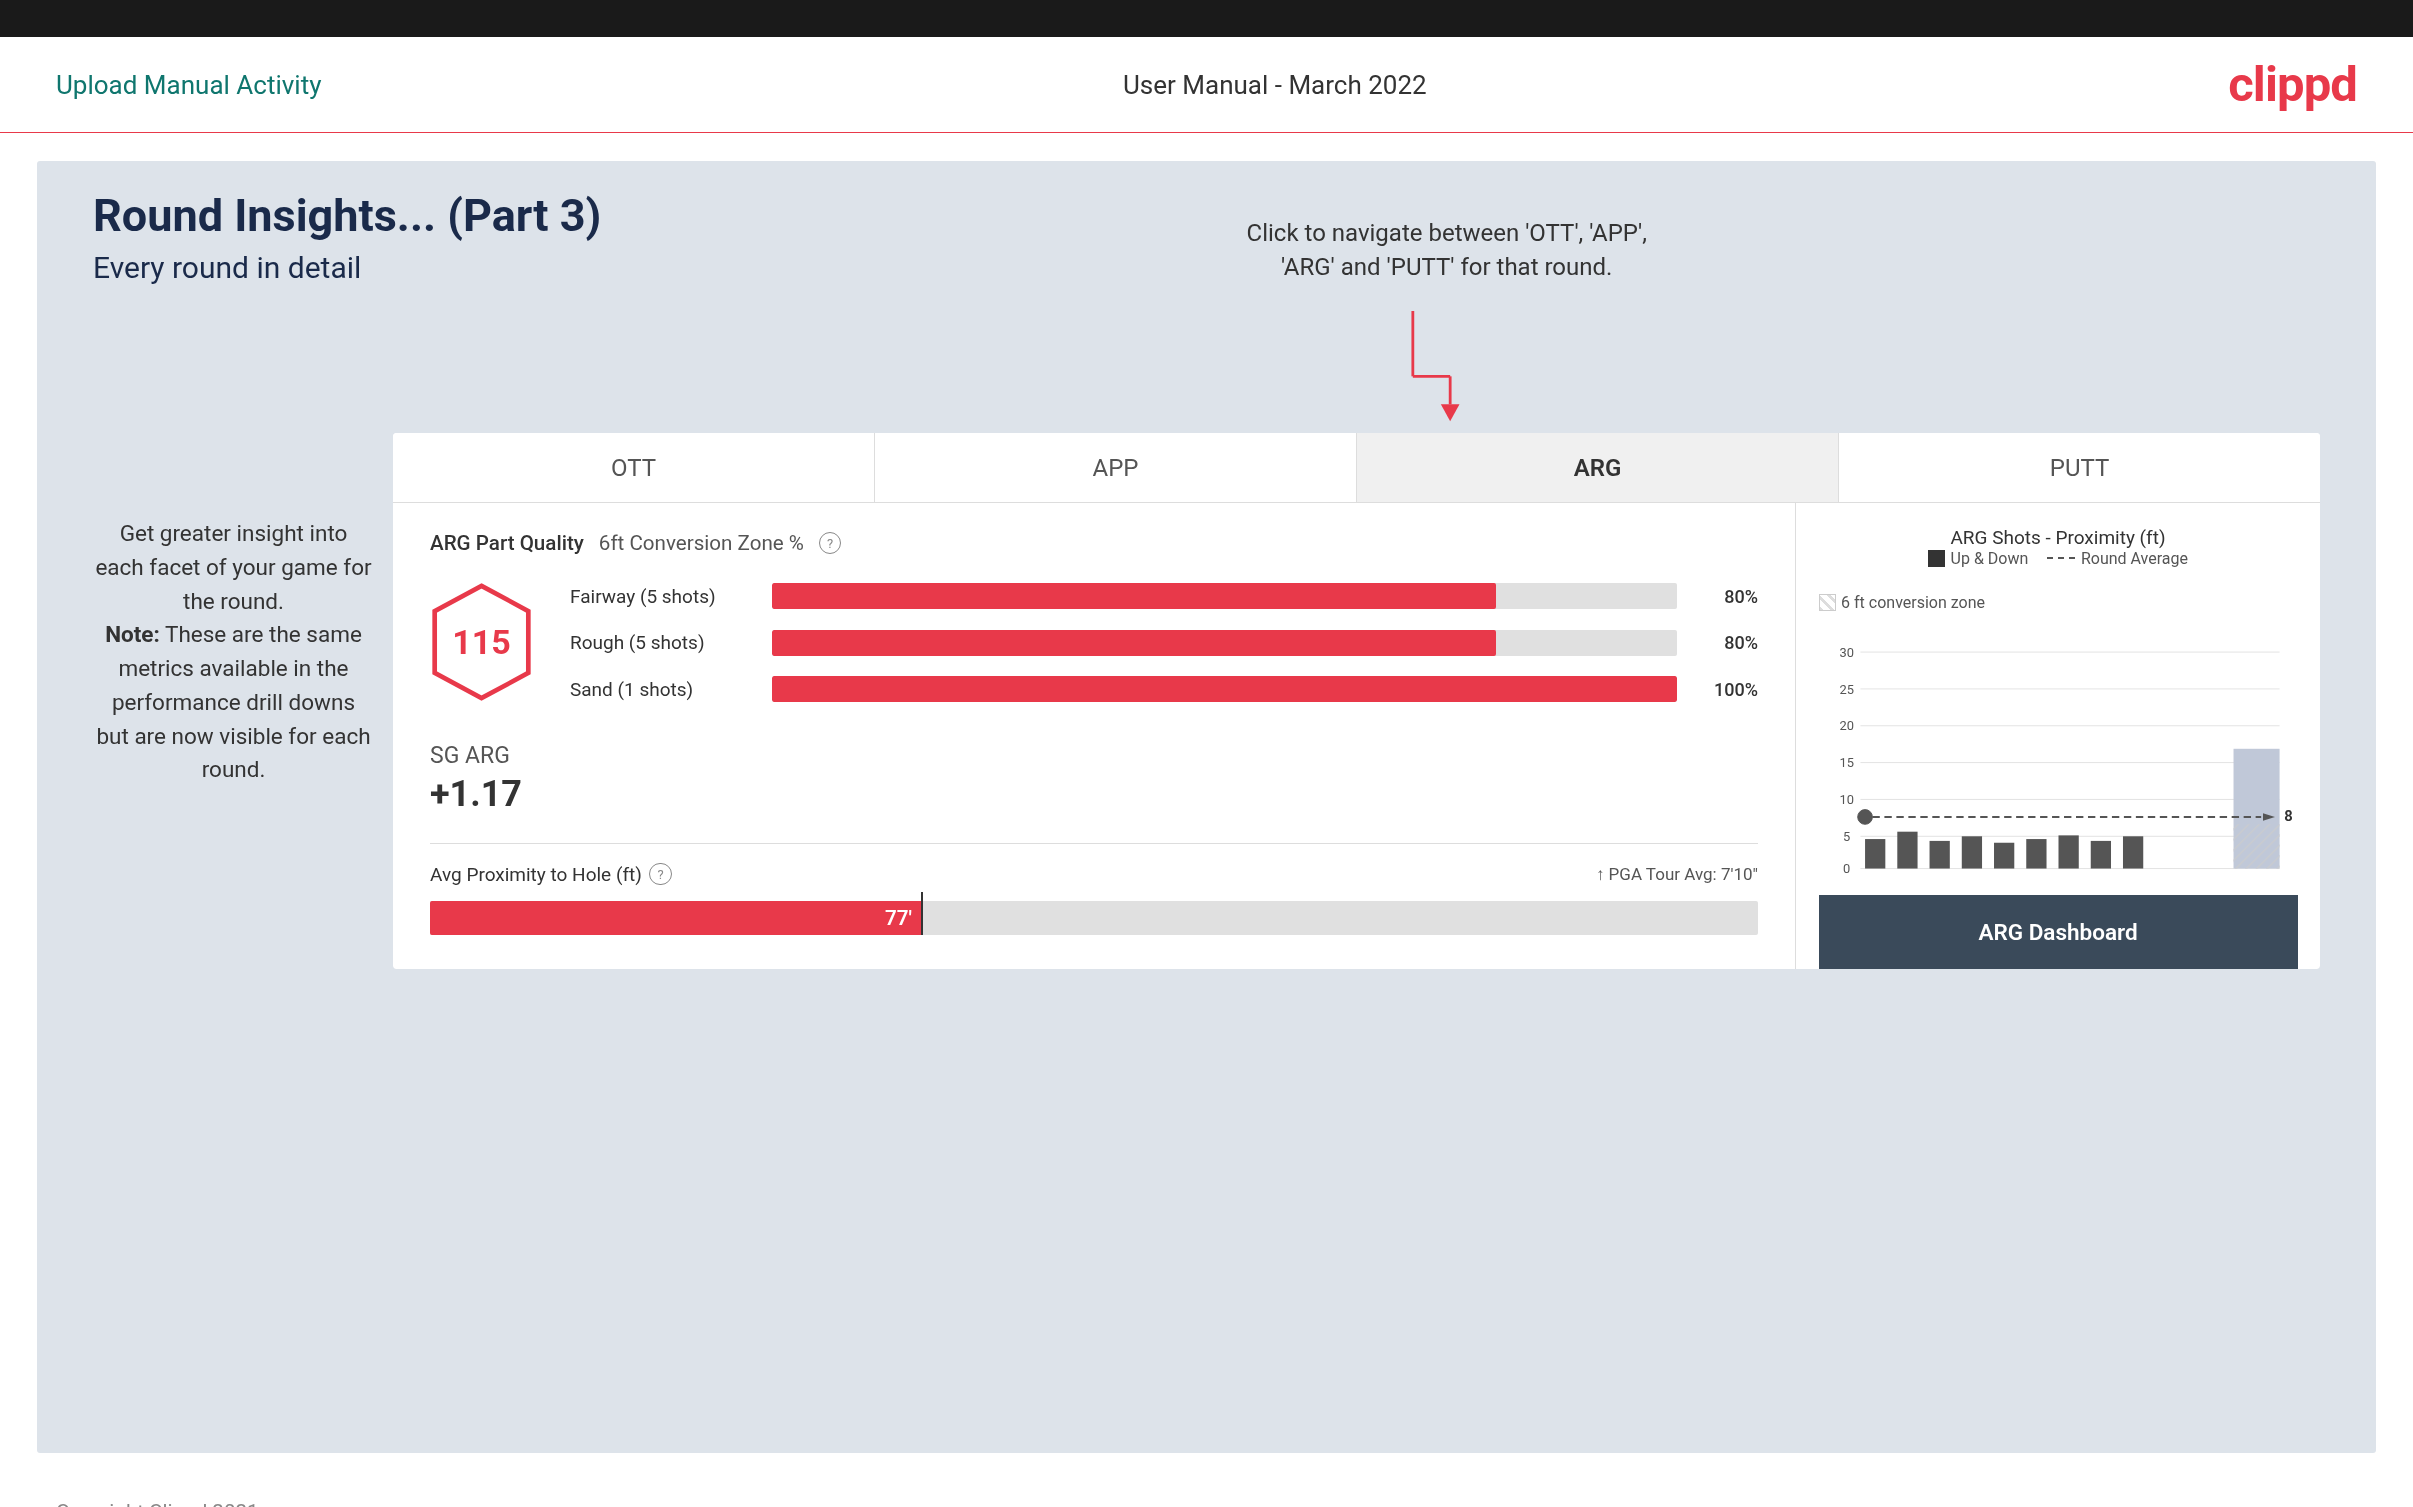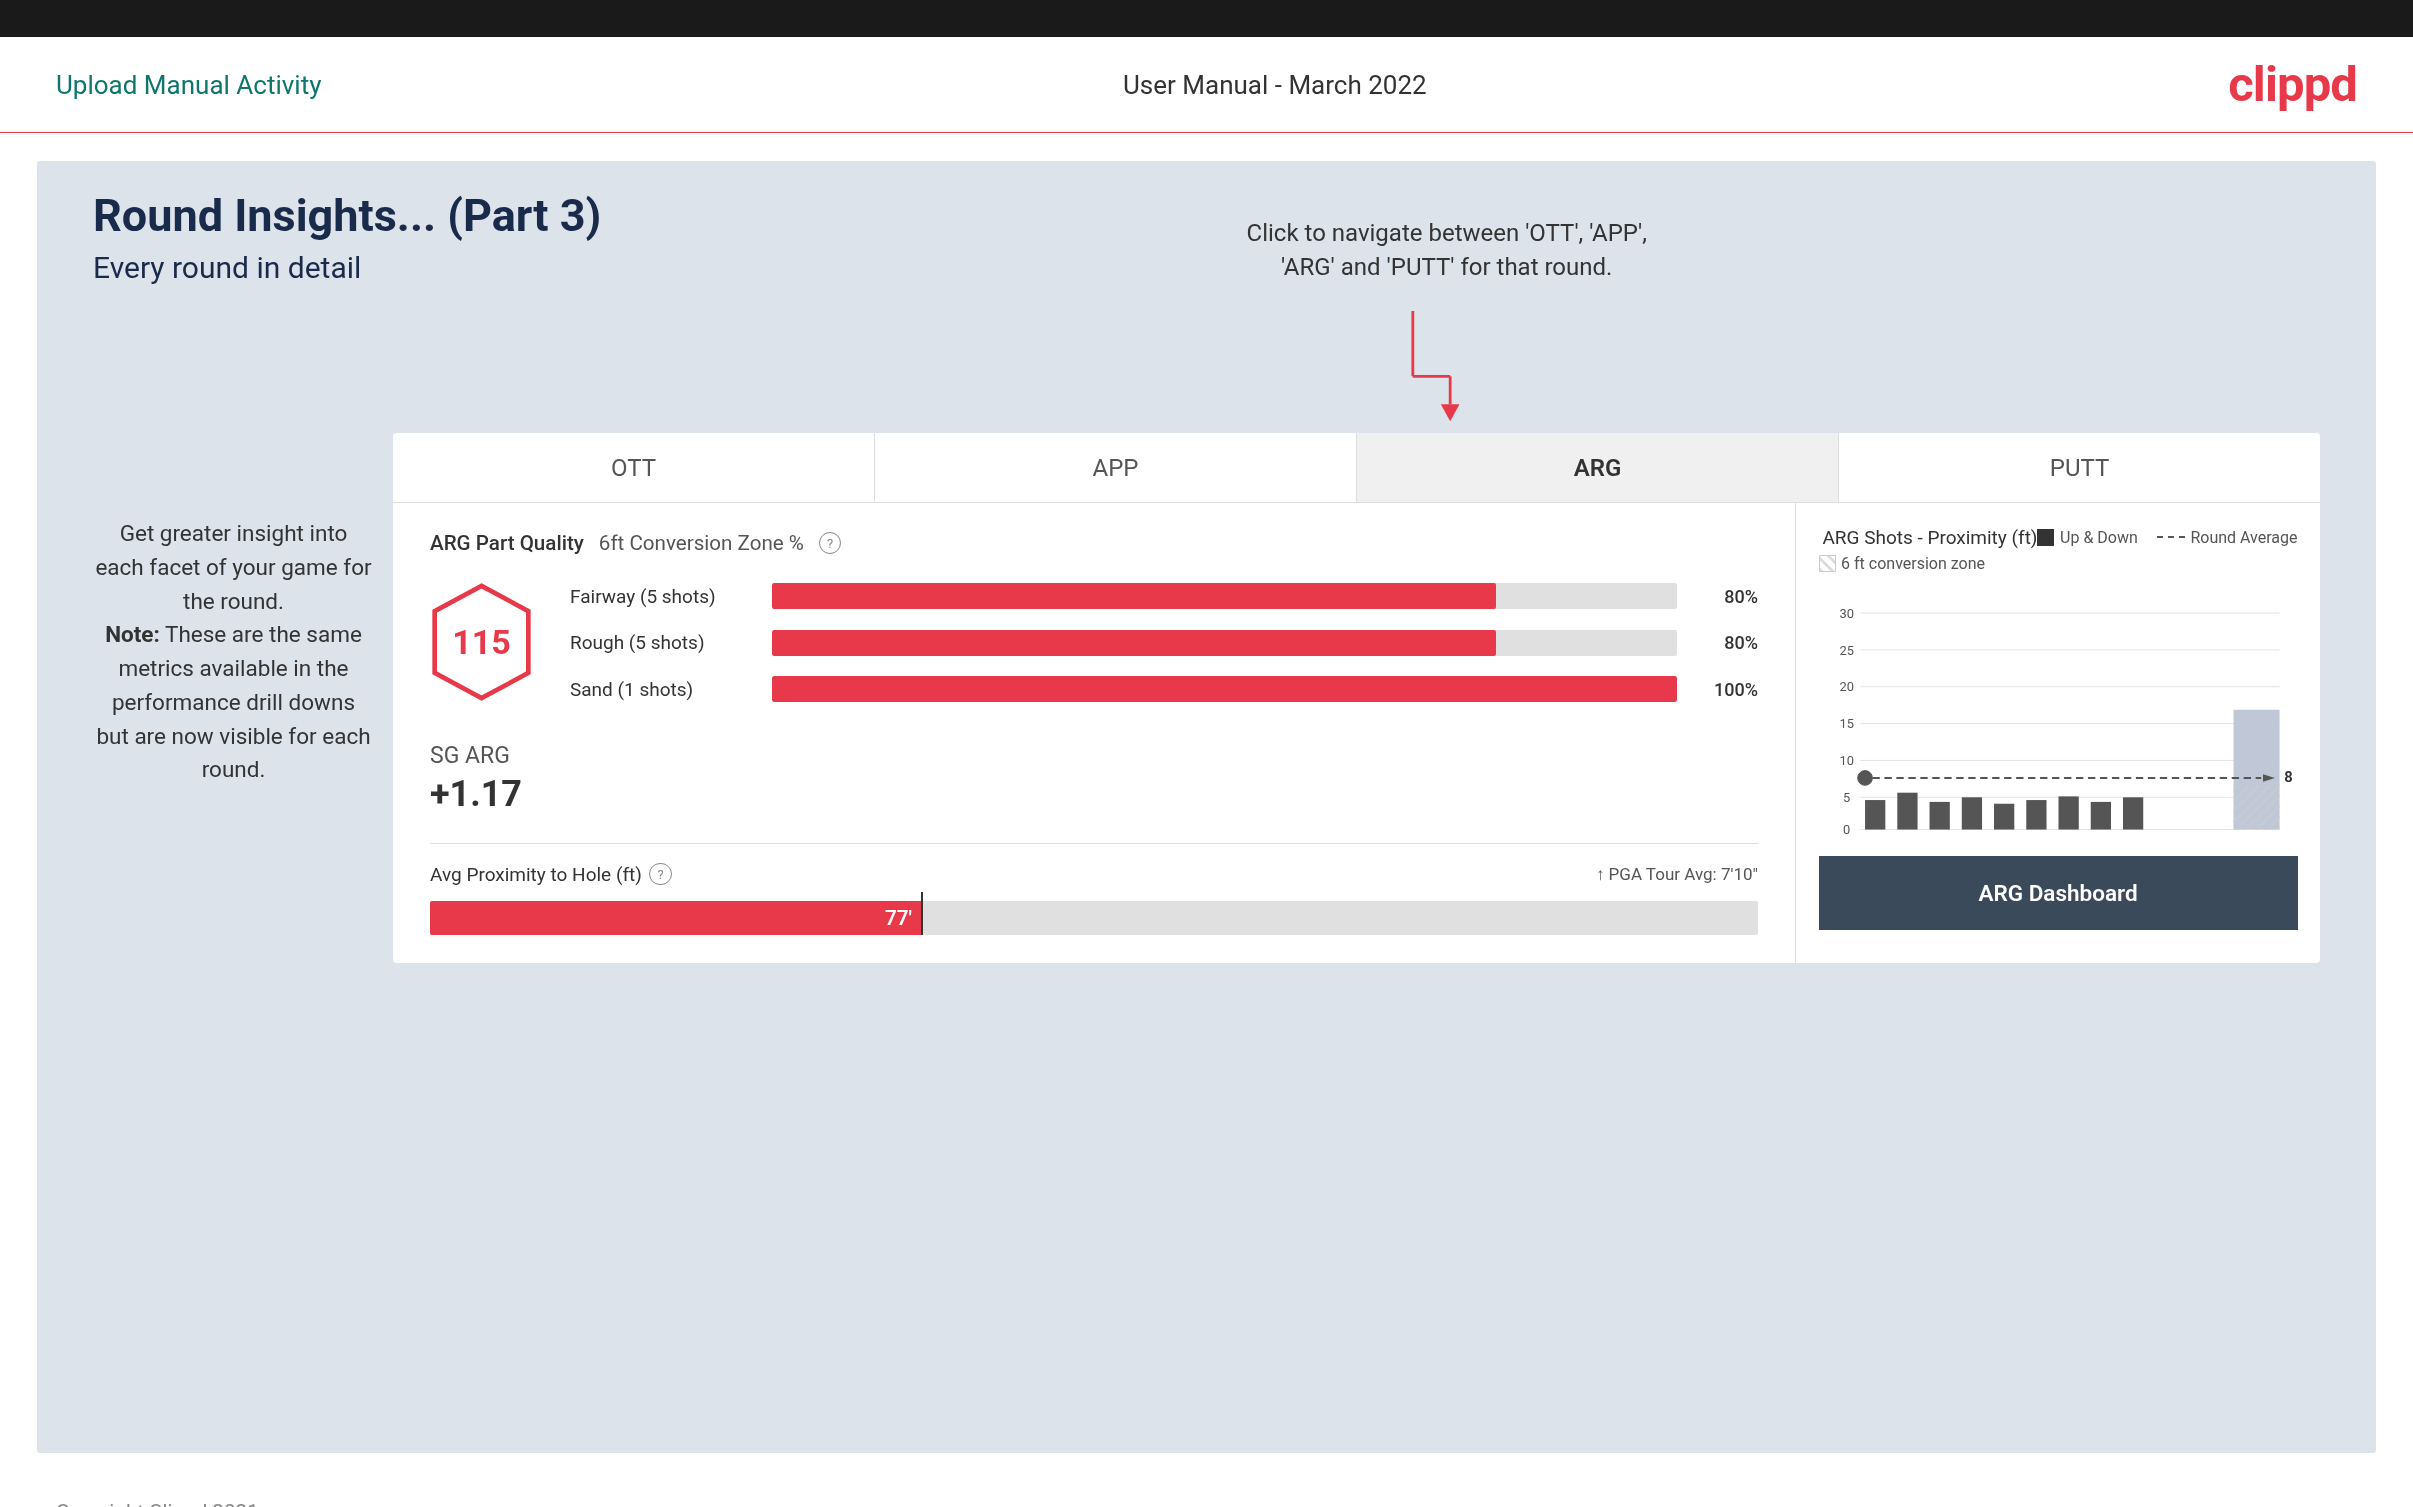--- a/index.html
+++ b/index.html
@@ -311,24 +311,25 @@
     
     .right-panel {
       width: 524px;
       padding: 22.5px 22.5px 0 22.5px;
       flex-shrink: 0;
     }
 
     .right-panel-header {
       display: flex;
       align-items: center;
-      justify-content: flex-end;
-      margin-bottom: 5px;
+      justify-content: center;
+      margin-bottom: 25px;
       font-size: 19px;
       color: #333;
+      flex-direction: column;
     }
     .legend {
       display: flex;
       align-items: center;
       gap: 19px;
       font-size: 16px;
       color: #555;
     }
     .legend-item {
       display: flex;

